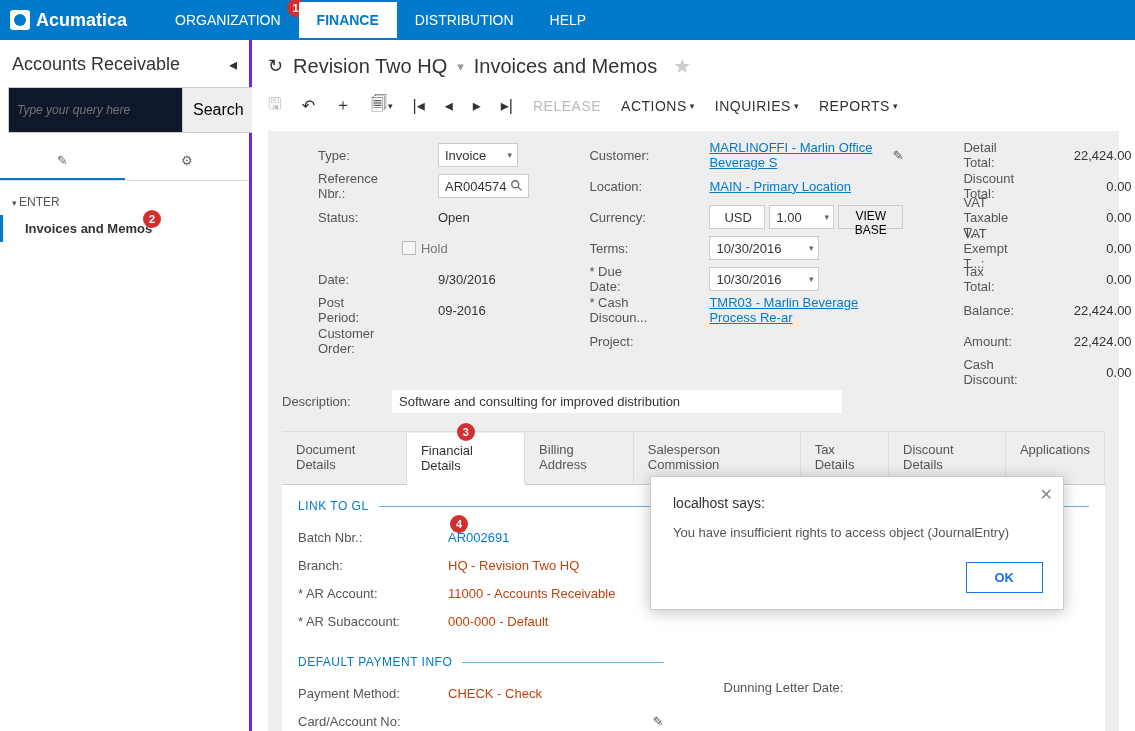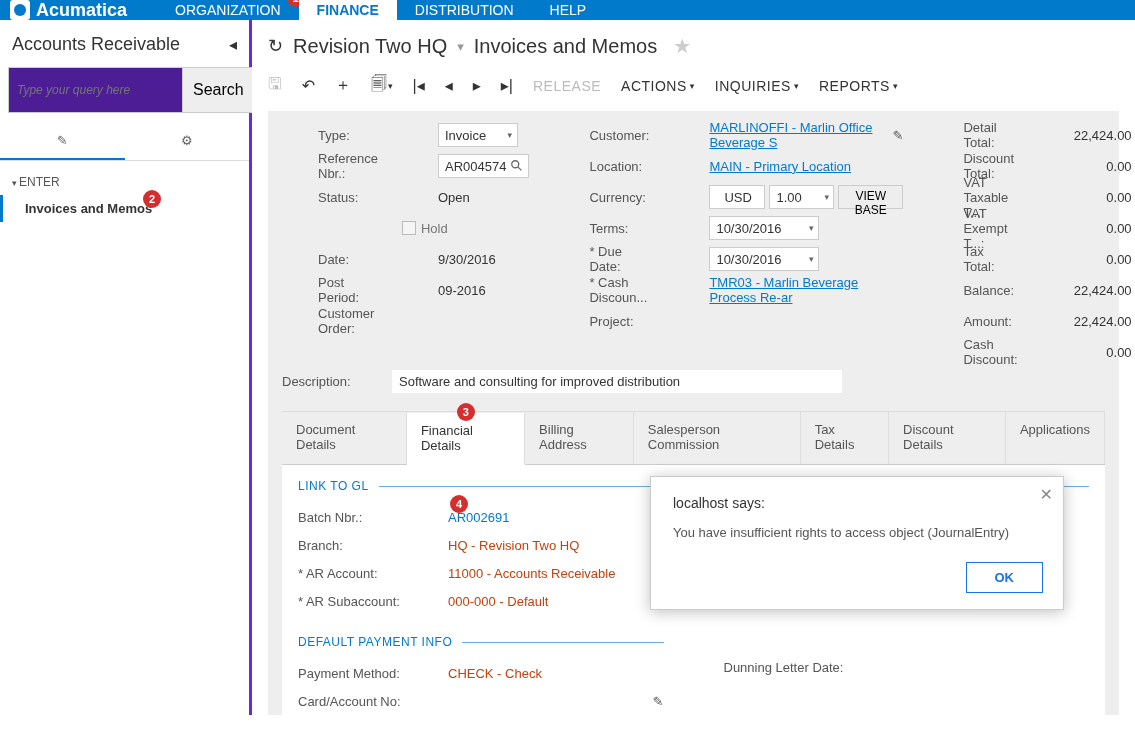--- a/index.html
+++ b/index.html
@@ -1,33 +1,33 @@
 <!DOCTYPE html>
 <html><head>
 <meta charset="utf-8">
 <style>
 * { box-sizing: border-box; margin: 0; padding: 0; font-family: Arial, Helvetica, sans-serif; }
 body { width: 1135px; height: 731px; background: #fff; font-size: 13px; color: #333; overflow: hidden; position: relative; }
 
-.topbar { background: #027acc; height: 20px; display: flex; align-items: center; padding: 8px 10px; color: #fff; }
+.topbar { background: #027acc; height: 40px; display: flex; align-items: center; padding: 8px 10px; color: #fff; }
 .brand { display: flex; align-items: center; font-weight: bold; font-size: 18px; margin-right: 30px; }
 .brand-logo { width: 20px; height: 20px; background: #fff; border-radius: 3px; margin-right: 6px; position: relative; }
 .brand-logo::after { content: ""; position: absolute; left: 4px; top: 4px; right: 4px; bottom: 4px; border-radius: 50%; background: #027acc; }
 .topnav { display: flex; height: 36px; align-items: stretch; }
 .topnav-item { padding: 0 18px; display: flex; align-items: center; font-size: 14px; color: #fff; cursor: pointer; position: relative; }
 .topnav-item.active { background: #fff; color: #027acc; font-weight: bold; }
 
 .badge-num { position: absolute; width: 18px; height: 18px; background: #d32f2f; color: #fff; border-radius: 50%; font-size: 11px; display: flex; align-items: center; justify-content: center; font-weight: bold; }
 
 .main { display: flex; height: calc(100% - 36px); }
 .sidebar { width: 252px; border-right: 3px solid #6d28d9; background: #fff; display: flex; flex-direction: column; }
 .sidebar-title { padding: 14px 12px 8px 12px; font-size: 18px; color: #333; display: flex; align-items: center; justify-content: space-between; }
 .sidebar-title-collapse { color: #333; font-size: 16px; cursor: pointer; }
 .search-row { padding: 4px 8px 10px 8px; display: flex; }
-.search-input { flex: 1; border: 1px solid #ccc; padding: 15px 8px; font-size: 12px; background: #4c1d95; color: #999; font-style: italic; }
+.search-input { flex: 1; border: 1px solid #ccc; padding: 15px 8px; font-size: 12px; background: #0f172a; color: #999; font-style: italic; }
 .search-btn { border: 1px solid #ccc; border-left: none; padding: 5px 10px; background: #eee; font-size: 16px; cursor: pointer; }
 .sidebar-tabs { display: flex; border-bottom: 1px solid #ddd; }
 .sidebar-tab { flex: 1; text-align: center; padding: 10px 0; color: #666; cursor: pointer; }
 .sidebar-tab.active { border-bottom: 2px solid #027acc; }
 .sidebar-section-label { padding: 14px 12px 6px 12px; font-size: 12px; color: #555; cursor: pointer; }
 .sidebar-section-label::before { content: "▾ "; font-size: 9px; color: #555; }
 .sidebar-link { padding: 6px 12px 6px 22px; color: #333; font-size: 13px; cursor: pointer; position: relative; font-weight: bold; border-left: 3px solid #027acc; }
 
 .content { flex: 1; background: #fff; display: flex; flex-direction: column; overflow: auto; }
 .breadcrumb-row { padding: 14px 16px 6px 16px; display: flex; align-items: center; gap: 10px; }

